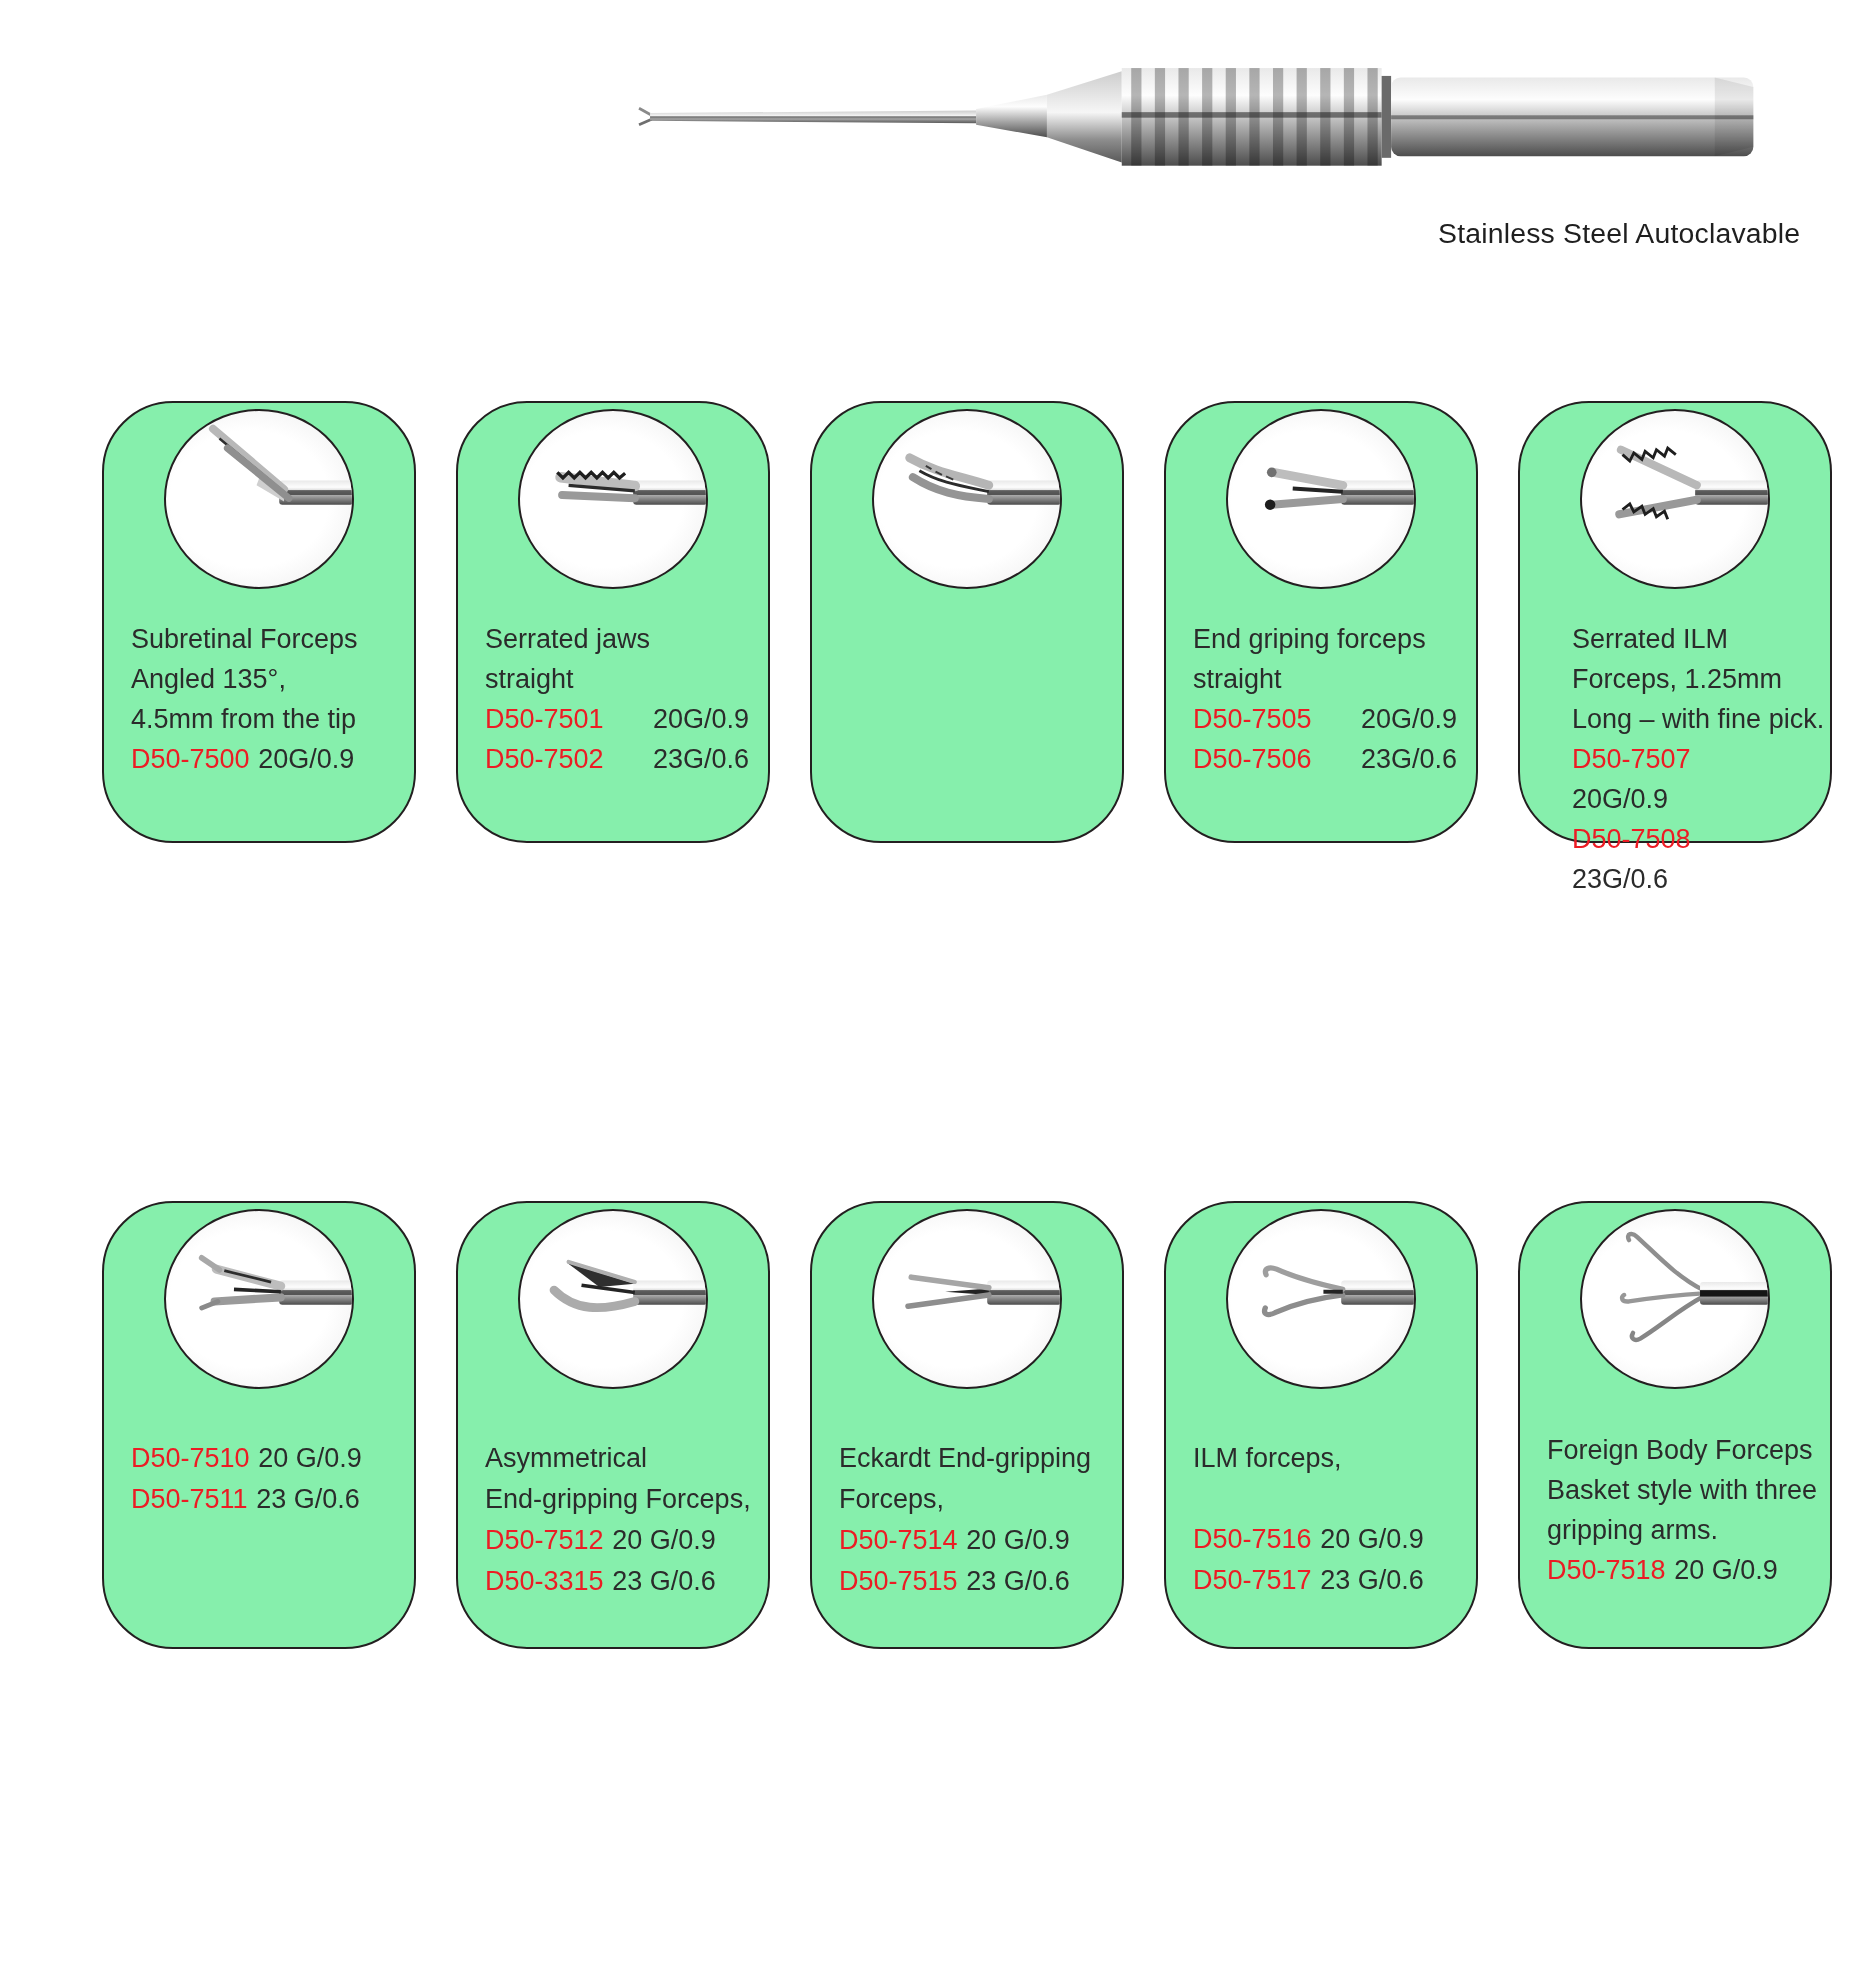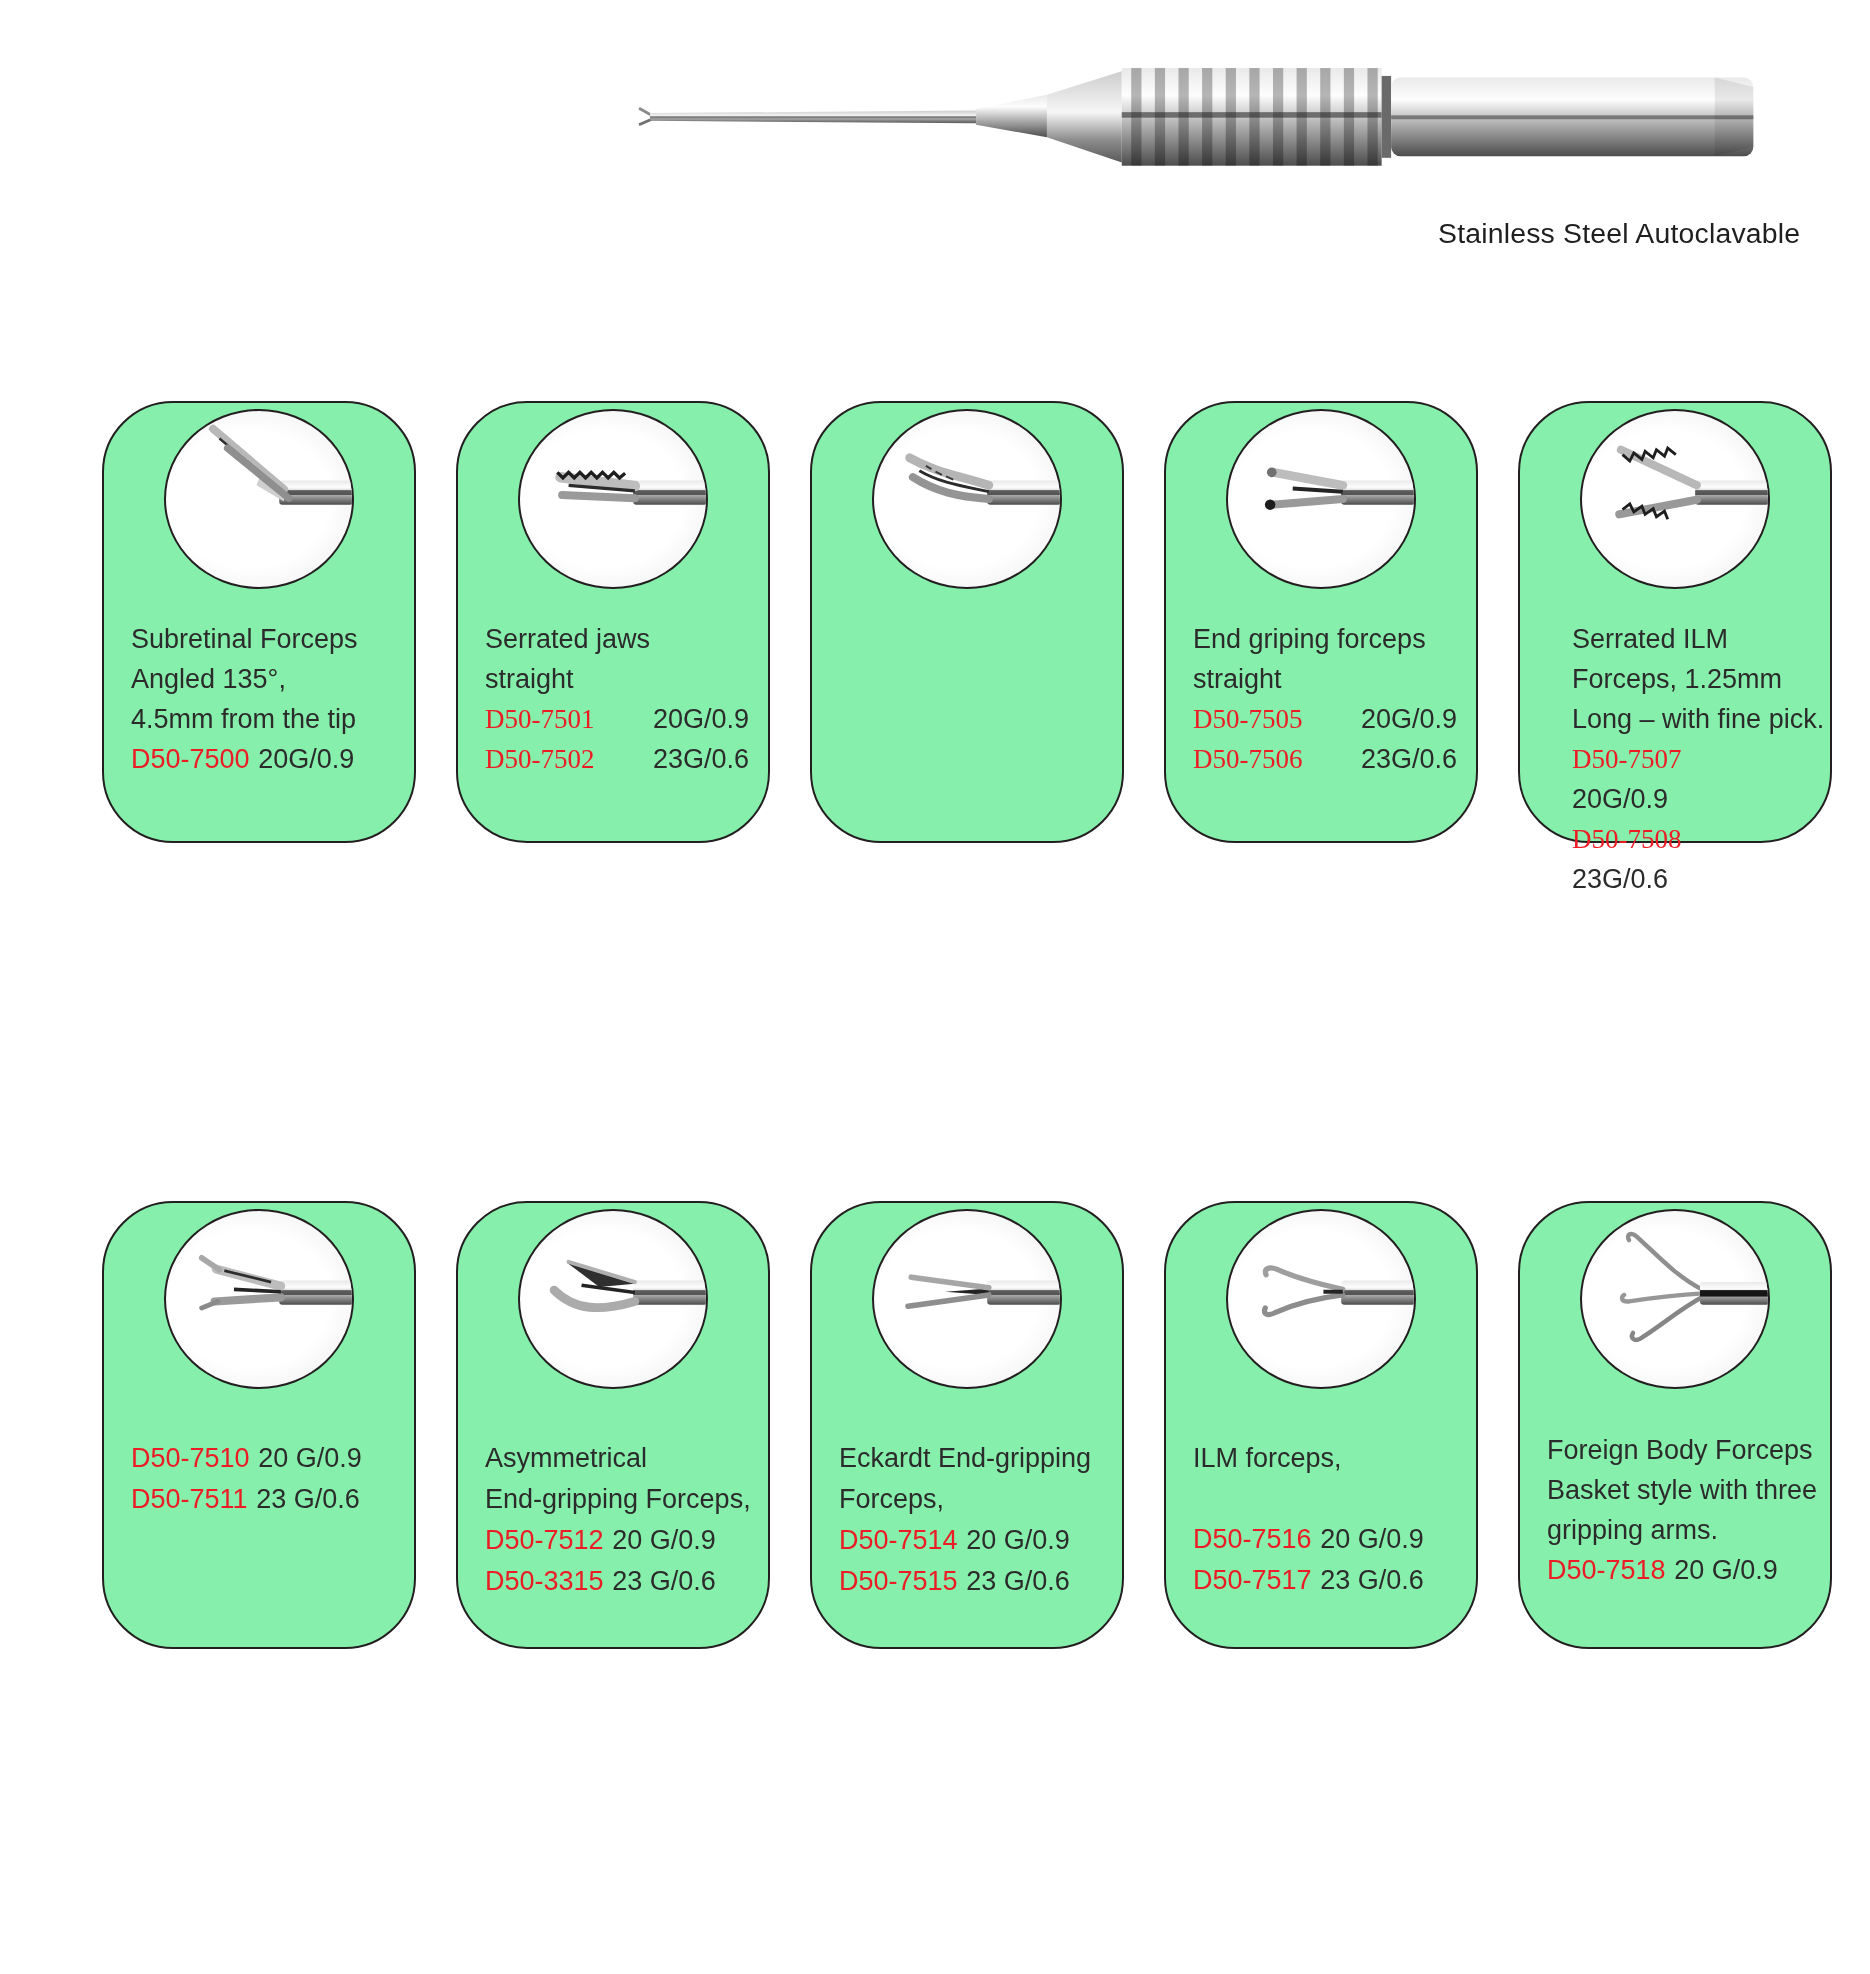--- a/index.html
+++ b/index.html
@@ -20,21 +20,21 @@
          background:radial-gradient(ellipse at 45% 50%, #ffffff 55%, #f4f4f4 78%, #ffffff 100%);}
   .photo svg{width:100%;height:100%;display:block;}
 
   .text{margin-top:30px;padding:0 8px 0 27px;font-size:27px;line-height:40px;color:#2b2b2b;}
   .row2 .text{margin-top:49px;line-height:41px;}
 
   .code{color:#ec1c24;}
   .gauge{margin-left:8.7px;color:#2b2b2b;}
 
   
-  .card.row1:not(.inline-codes) .code{display:inline-block;min-width:168px;font-family:Liberation Serif, serif;}
+  .card.row1:not(.inline-codes) .code{display:inline-block;min-width:168px;}
   .card.row1:not(.inline-codes) .gauge{margin-left:0;}
 
   
   #cards .card:nth-child(3) .text{padding-left:44px;}
   #cards .card:nth-child(5) .text{padding-left:52px;padding-right:0;}
   #cards .card:nth-child(6) .names{padding-top:41px;}
   #cards .card:nth-child(9) .codes{margin-top:40px;}
   #cards .card:nth-child(10) .text{margin-top:41px;line-height:40px;}
 </style>
 </head>

